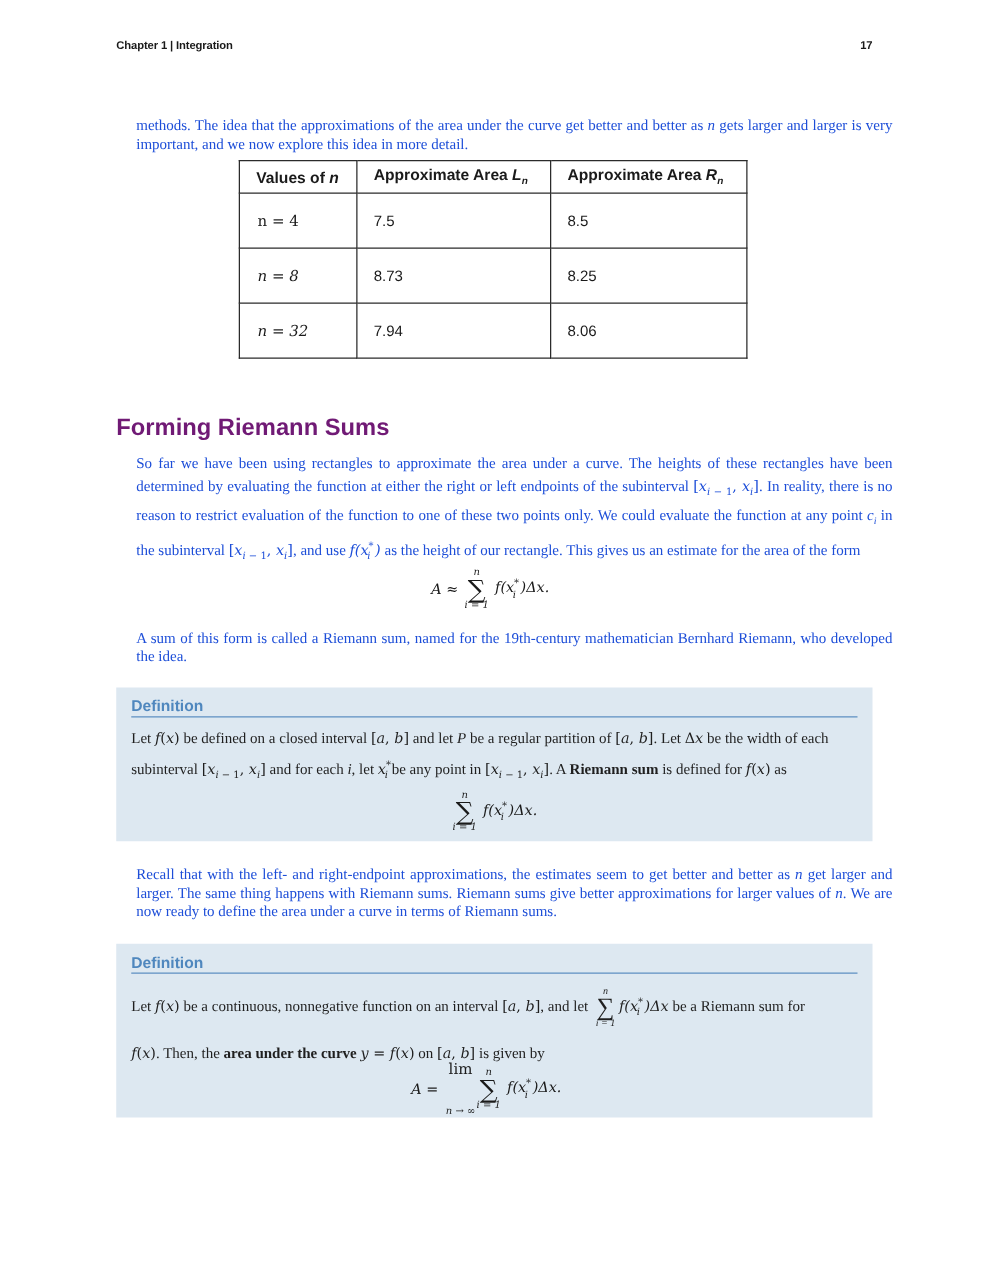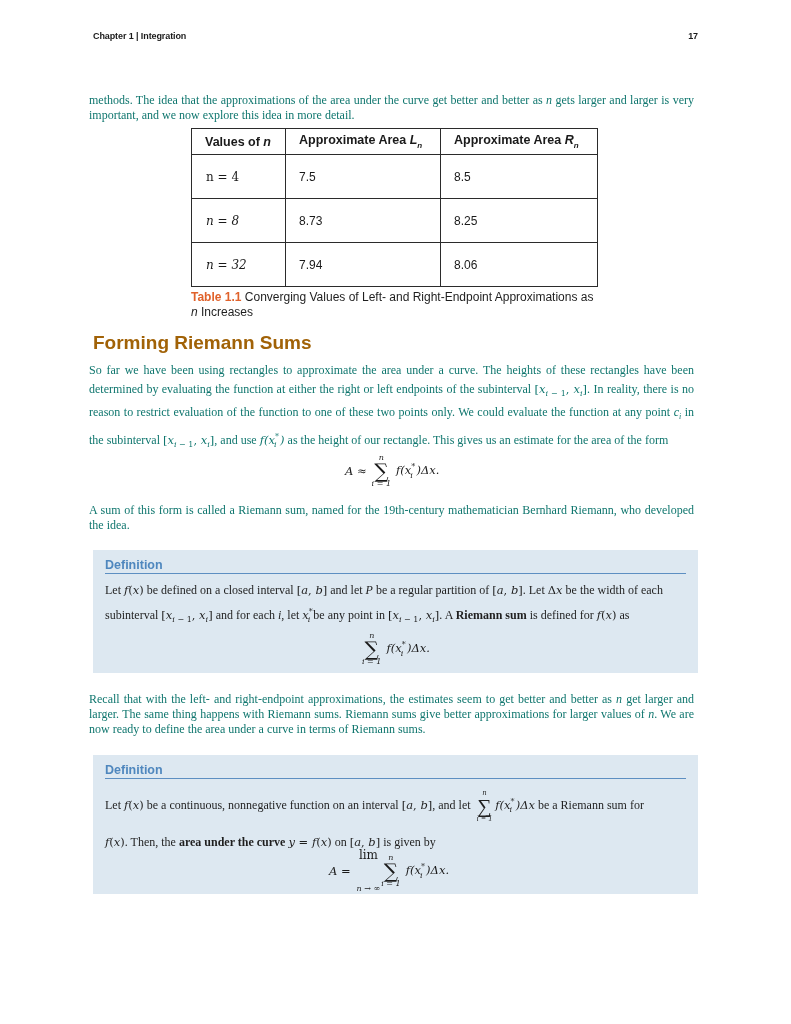--- a/index.html
+++ b/index.html
@@ -1,30 +1,30 @@
 <!DOCTYPE html>
 <html><head>
   <meta charset="utf-8">
   <style>
     html, body { margin: 0; padding: 0; background: #ffffff; }
     body { width: 791px; height: 1024px; position: relative; overflow: hidden; color: #1a1a1a; }
     .page { position: absolute; left: 0; top: 0; width: 791px; height: 1024px; }
     .running-head { position: absolute; top: 31px; left: 93px; width: 605px; font-family: "Liberation Sans", sans-serif; font-size: 9px; font-weight: bold; display: flex; justify-content: space-between; letter-spacing: -0.1px; }
-    .body-text { position: absolute; left: 89px; width: 605px; font-family: "Liberation Serif", serif; font-size: 12px; line-height: 15px; text-align: justify; color: #0f766e; }
+    .body-text { position: absolute; left: 109px; width: 605px; font-family: "Liberation Serif", serif; font-size: 12px; line-height: 15px; text-align: justify; color: #1d4ed8; }
     .math { font-family: "DejaVu Serif", serif; font-style: italic; font-size: 11.5px; }
     .mathr { font-family: "DejaVu Serif", serif; font-size: 11.5px; }
     sub, sup { font-size: 8px; }
     .tbl { position: absolute; left: 191px; top: 128px; border-collapse: collapse; font-family: "Liberation Sans", sans-serif; font-size: 12px; }
     .tbl th, .tbl td { border: 1px solid #2b2b2b; text-align: left; padding: 0 8px 0 13px; }
     .tbl th { height: 25px; font-weight: bold; font-size: 12.5px; padding-left: 13px; }
     .tbl td { height: 43px; vertical-align: middle; }
     .tbl td.c0 { font-family: "DejaVu Serif", serif; font-size: 12px; padding-left: 14px; }
     .caption { position: absolute; left: 191px; top: 290px; width: 410px; font-family: "Liberation Sans", sans-serif; font-size: 12px; line-height: 15px; color: #1f1f1f; }
     .caption .lbl { color: #e0622b; font-weight: bold; }
-    .section-title { position: absolute; left: 93px; top: 332px; font-family: "Liberation Sans", sans-serif; font-weight: bold; font-size: 19px; color: #a16207; }
+    .section-title { position: absolute; left: 93px; top: 332px; font-family: "Liberation Sans", sans-serif; font-weight: bold; font-size: 19px; color: #701a75; }
     .display { position: absolute; font-family: "DejaVu Serif", serif; font-size: 12px; display: flex; align-items: center; }
     .sigma { display: inline-flex; flex-direction: column; align-items: center; margin: 0 5px; line-height: 1; }
     .sigma .top { font-size: 8px; font-style: italic; }
     .sigma .sym { font-size: 20px; line-height: 18px; }
     .sigma .bot { font-size: 8px; }
     .defbox { position: absolute; left: 93px; width: 605px; background: #dde8f1; }
     .deftitle { position: absolute; left: 12px; top: 8px; font-family: "Liberation Sans", sans-serif; font-size: 12.5px; font-weight: bold; color: #4f87be; }
     .defrule { position: absolute; left: 12px; right: 12px; top: 23px; height: 1px; background: #5d8fc2; }
     .deftext { position: absolute; left: 12px; width: 581px; font-family: "Liberation Serif", serif; font-size: 12px; line-height: 15px; color: #1f1f1f; }
     .lim { display: inline-flex; flex-direction: column; align-items: center; line-height: 1; margin: 0 1px 0 6px; gap: 24px; }
@@ -70,23 +70,20 @@
         <td>8.25</td>
       </tr>
       <tr>
         <td class="c0" style="font-style:italic;">n = 32</td>
         <td>7.94</td>
         <td>8.06</td>
       </tr>
     </tbody>
   </table>
 
-  <div class="caption">
-    <span class="lbl">Table 1.1</span><span> Converging Values of Left- and Right-Endpoint Approximations as </span><i>n</i><span> Increases</span>
-  </div>
 
   <div class="section-title">Forming Riemann Sums</div>
 
   <div class="body-text" style="top:361px; line-height:19px;">
     <span>So far we have been using rectangles to approximate the area under a curve. The heights of these rectangles have been determined by evaluating the function at either the right or left endpoints of the subinterval </span>
     <span class="mathr">[<i>x</i><sub><i>i</i> − 1</sub>, <i>x</i><sub><i>i</i></sub>]</span><span>. In reality, there is no reason to restrict evaluation of the function to one of these two points only. We could evaluate the function at any point </span><i>c</i><sub><i>i</i></sub><span> in the subinterval </span>
     <span class="mathr">[<i>x</i><sub><i>i</i> − 1</sub>, <i>x</i><sub><i>i</i></sub>]</span><span>,  and use </span>
     <span class="math">f(x<sup>*</sup><sub style="margin-left:-5px">i</sub> )</span><span> as the height of our rectangle. This gives us an estimate for the area of the form</span>
   </div>
 

